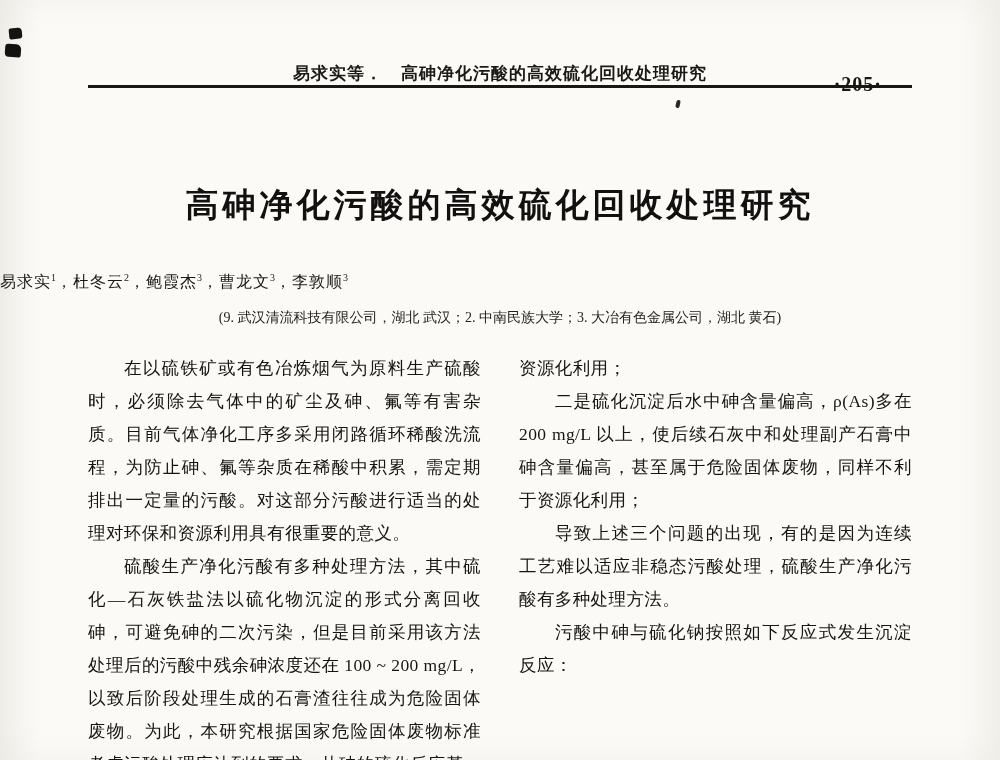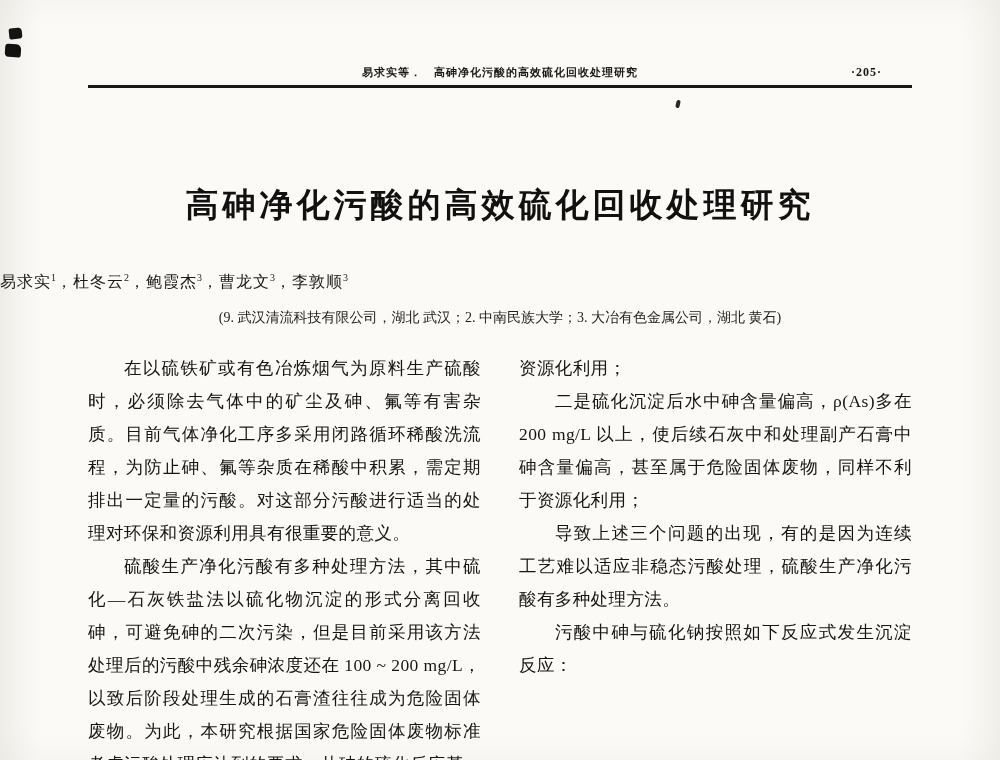--- a/index.html
+++ b/index.html
@@ -42,30 +42,30 @@
   
   .running-header {
     position: absolute;
     top: 62px; left: 88px; right: 88px;
     height: 22px;
     text-align: center;
   }
   .running-title {
     font-family: Liberation Sans, sans-serif;
     font-weight: bold;
-    font-size: 11px;
+    font-size: 17px;
     letter-spacing: 1px;
     color: #1c1a18;
   }
   .page-number {
     position: absolute;
-    right: 30px; top: 3px;
+    right: 30px; top: 11px;
     font-family: "Liberation Serif", "DejaVu Serif", serif;
     font-weight: bold;
-    font-size: 12px;
+    font-size: 20px;
     letter-spacing: 1px;
   }
   .header-rule {
     position: absolute;
     top: 85px; left: 88px; right: 88px;
     height: 2.5px;
     background: #191715;
   }
 
   

